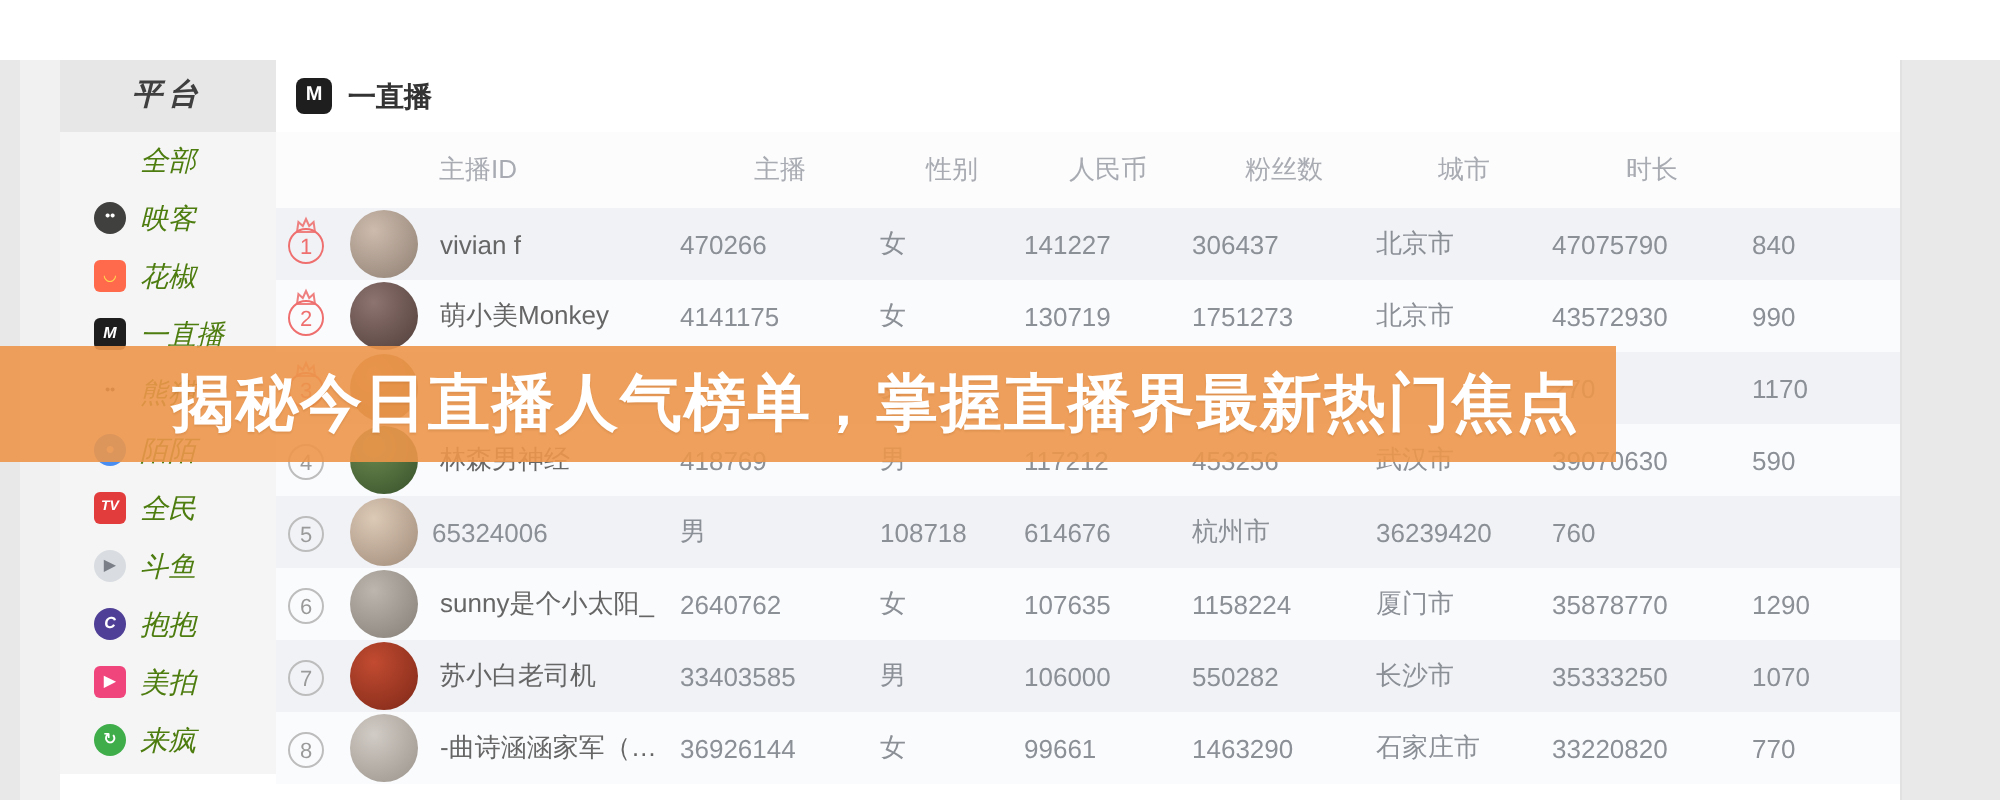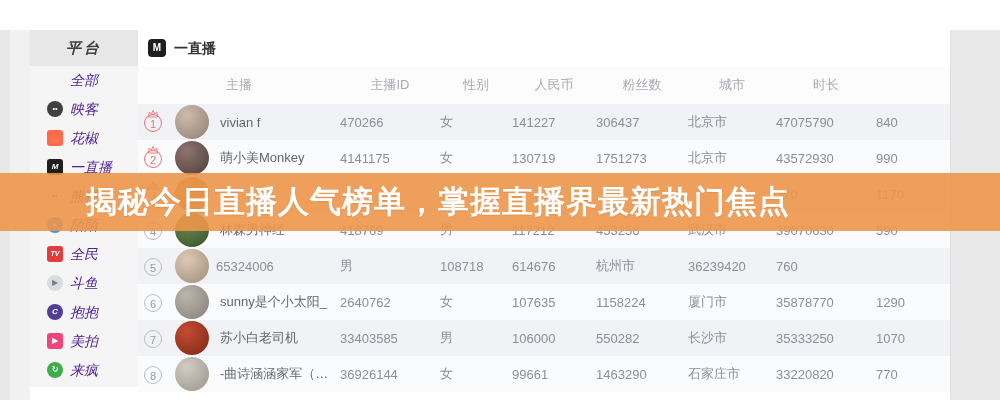--- a/index.html
+++ b/index.html
@@ -19,21 +19,21 @@
   .gutter-r{position:absolute;left:950px;top:30px;width:50px;height:370px;background:#e9e9e9;
             border-left:1px solid #e1e1e1;box-sizing:border-box;}
 
   
   .sidebar{position:absolute;left:30px;top:30px;width:108px;height:357px;background:#f5f5f5;font-style:italic;}
   .side-header{height:36px;line-height:36px;text-align:center;background:#e7e7e7;
                color:#3f3f3f;font-size:15px;font-weight:600;letter-spacing:3px;}
   .side-item{position:relative;height:29px;}
   .side-icon{position:absolute;left:17px;top:6px;width:16px;height:16px;border-radius:3px;
              font-size:8px;line-height:16px;text-align:center;font-weight:700;overflow:hidden;}
-  .side-label{position:absolute;left:40px;top:0;line-height:29px;font-size:14px;color:#4c1d95;}
+  .side-label{position:absolute;left:40px;top:0;line-height:29px;font-size:14px;color:#4d7c0f;}
 
   
   .card{position:absolute;left:138px;top:30px;width:812px;height:370px;background:#fff;}
   .card-title{position:relative;height:36px;}
   .title-icon{position:absolute;left:10px;top:9px;width:18px;height:18px;background:#1e1e1e;
               border-radius:4px;color:#fff;font-size:10px;font-weight:700;line-height:18px;text-align:center;}
   .title-text{position:absolute;left:36px;top:0;line-height:36px;font-size:14px;font-weight:700;color:#333;}
 
   .thead{display:grid;grid-template-columns:202px 100px 72px 84px 92px 88px 100px 1fr;
          height:38px;align-items:center;background:#fcfcfd;}
@@ -49,21 +49,21 @@
   .rank-cell{position:relative;height:36px;}
   .rank-badge{position:absolute;left:50%;top:10px;transform:translateX(-50%);
               width:18px;height:18px;border:1px solid #bdbdbd;border-radius:50%;
               color:#9a9a9a;font-size:11px;line-height:18px;text-align:center;box-sizing:border-box;}
   .crown{position:absolute;left:50%;top:0;transform:translateX(-50%);display:none;}
   .top3 .rank-badge{border-color:#ef6f6f;color:#ef6f6f;}
   .top3 .crown{display:block;}
   .avatar{width:34px;height:34px;border-radius:50%;margin:1px auto;}
 
   
-  .banner{position:absolute;left:0;top:173px;width:1000px;height:58px;z-index:20;
+  .banner{position:absolute;left:0;top:173px;width:808px;height:58px;z-index:20;
           background:rgba(236,150,74,0.9);display:flex;align-items:center;box-sizing:border-box;
           padding-left:86px;}
   .banner-text{font-size:31px;font-weight:800;color:#fff;letter-spacing:1px;white-space:nowrap;
                text-shadow:0 1px 1px rgba(120,60,10,0.12);}
 </style>
 </head>
 <body>
 
 <div class="stage">
 
@@ -121,22 +121,22 @@
   </div>
       </div>
   </div>
 
   <div class="card">
     <div class="card-title">
       <span class="title-icon">M</span>
       <span class="title-text">一直播</span>
     </div>
     <div class="thead" id="thead">
+        <div class="th">主播ID</div>
         <div class="th">主播</div>
-        <div class="th">主播ID</div>
         <div class="th">性别</div>
         <div class="th">人民币</div>
         <div class="th">粉丝数</div>
         <div class="th">城市</div>
         <div class="th">时长</div>
       </div>
     <div id="tbody">
         <div class="trow top3">
     <div class="rank-cell">
       <span class="crown">

